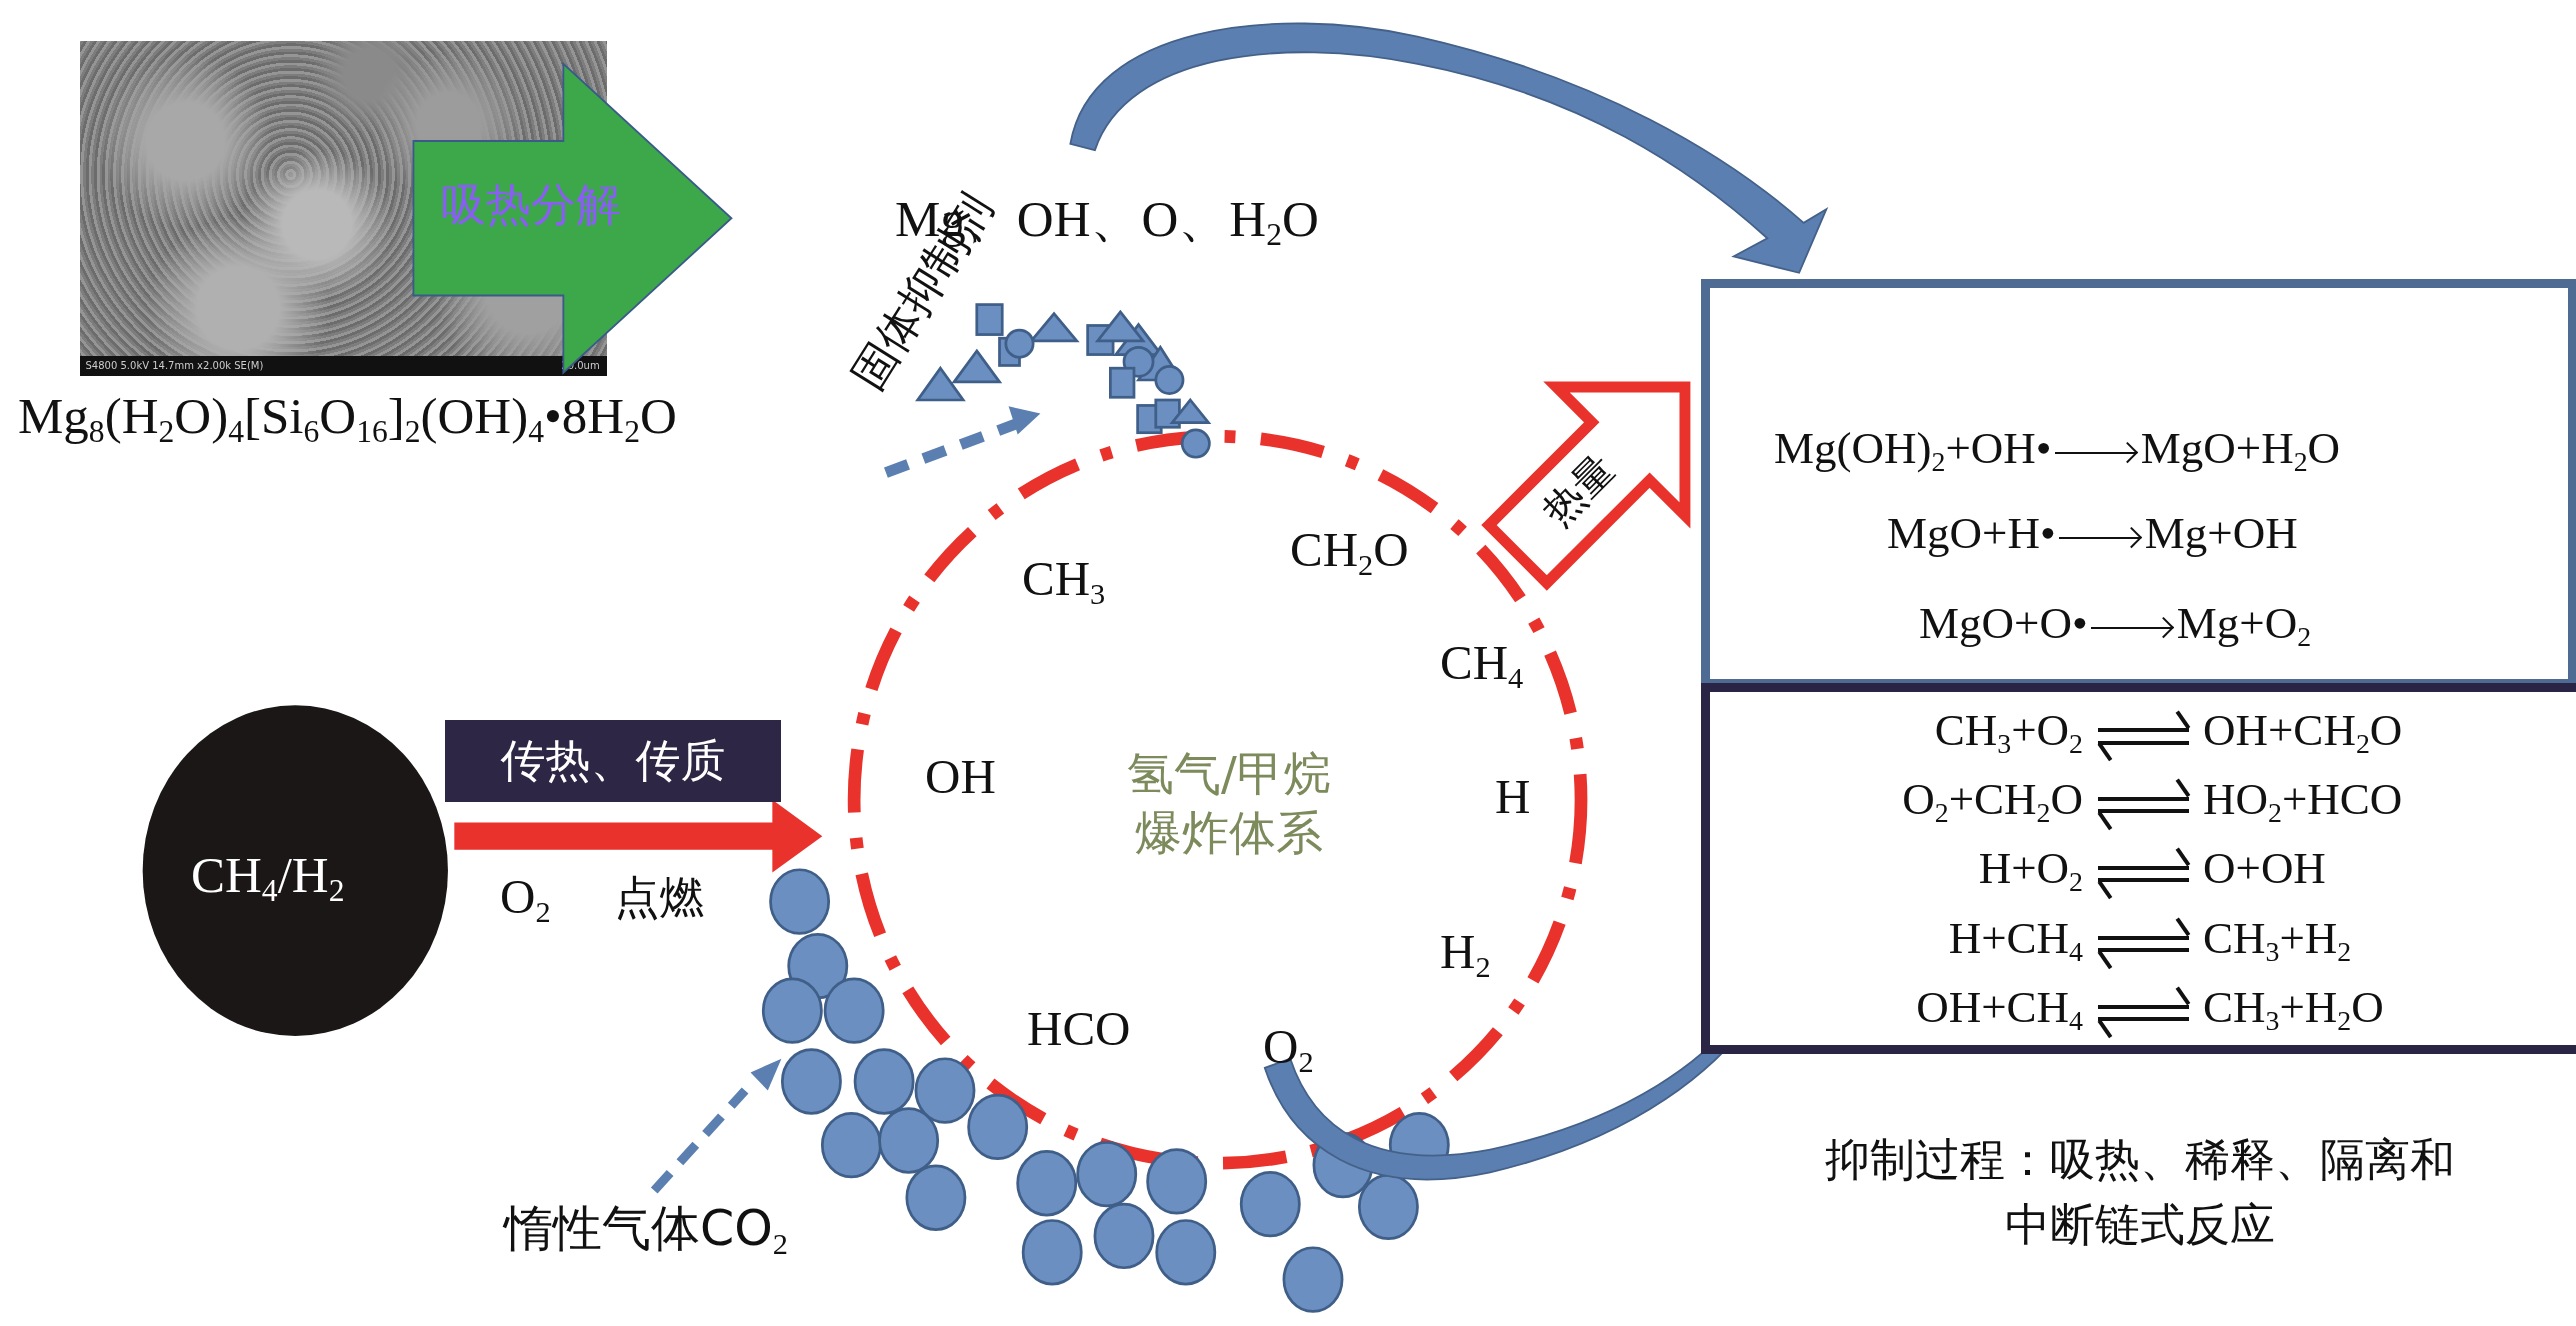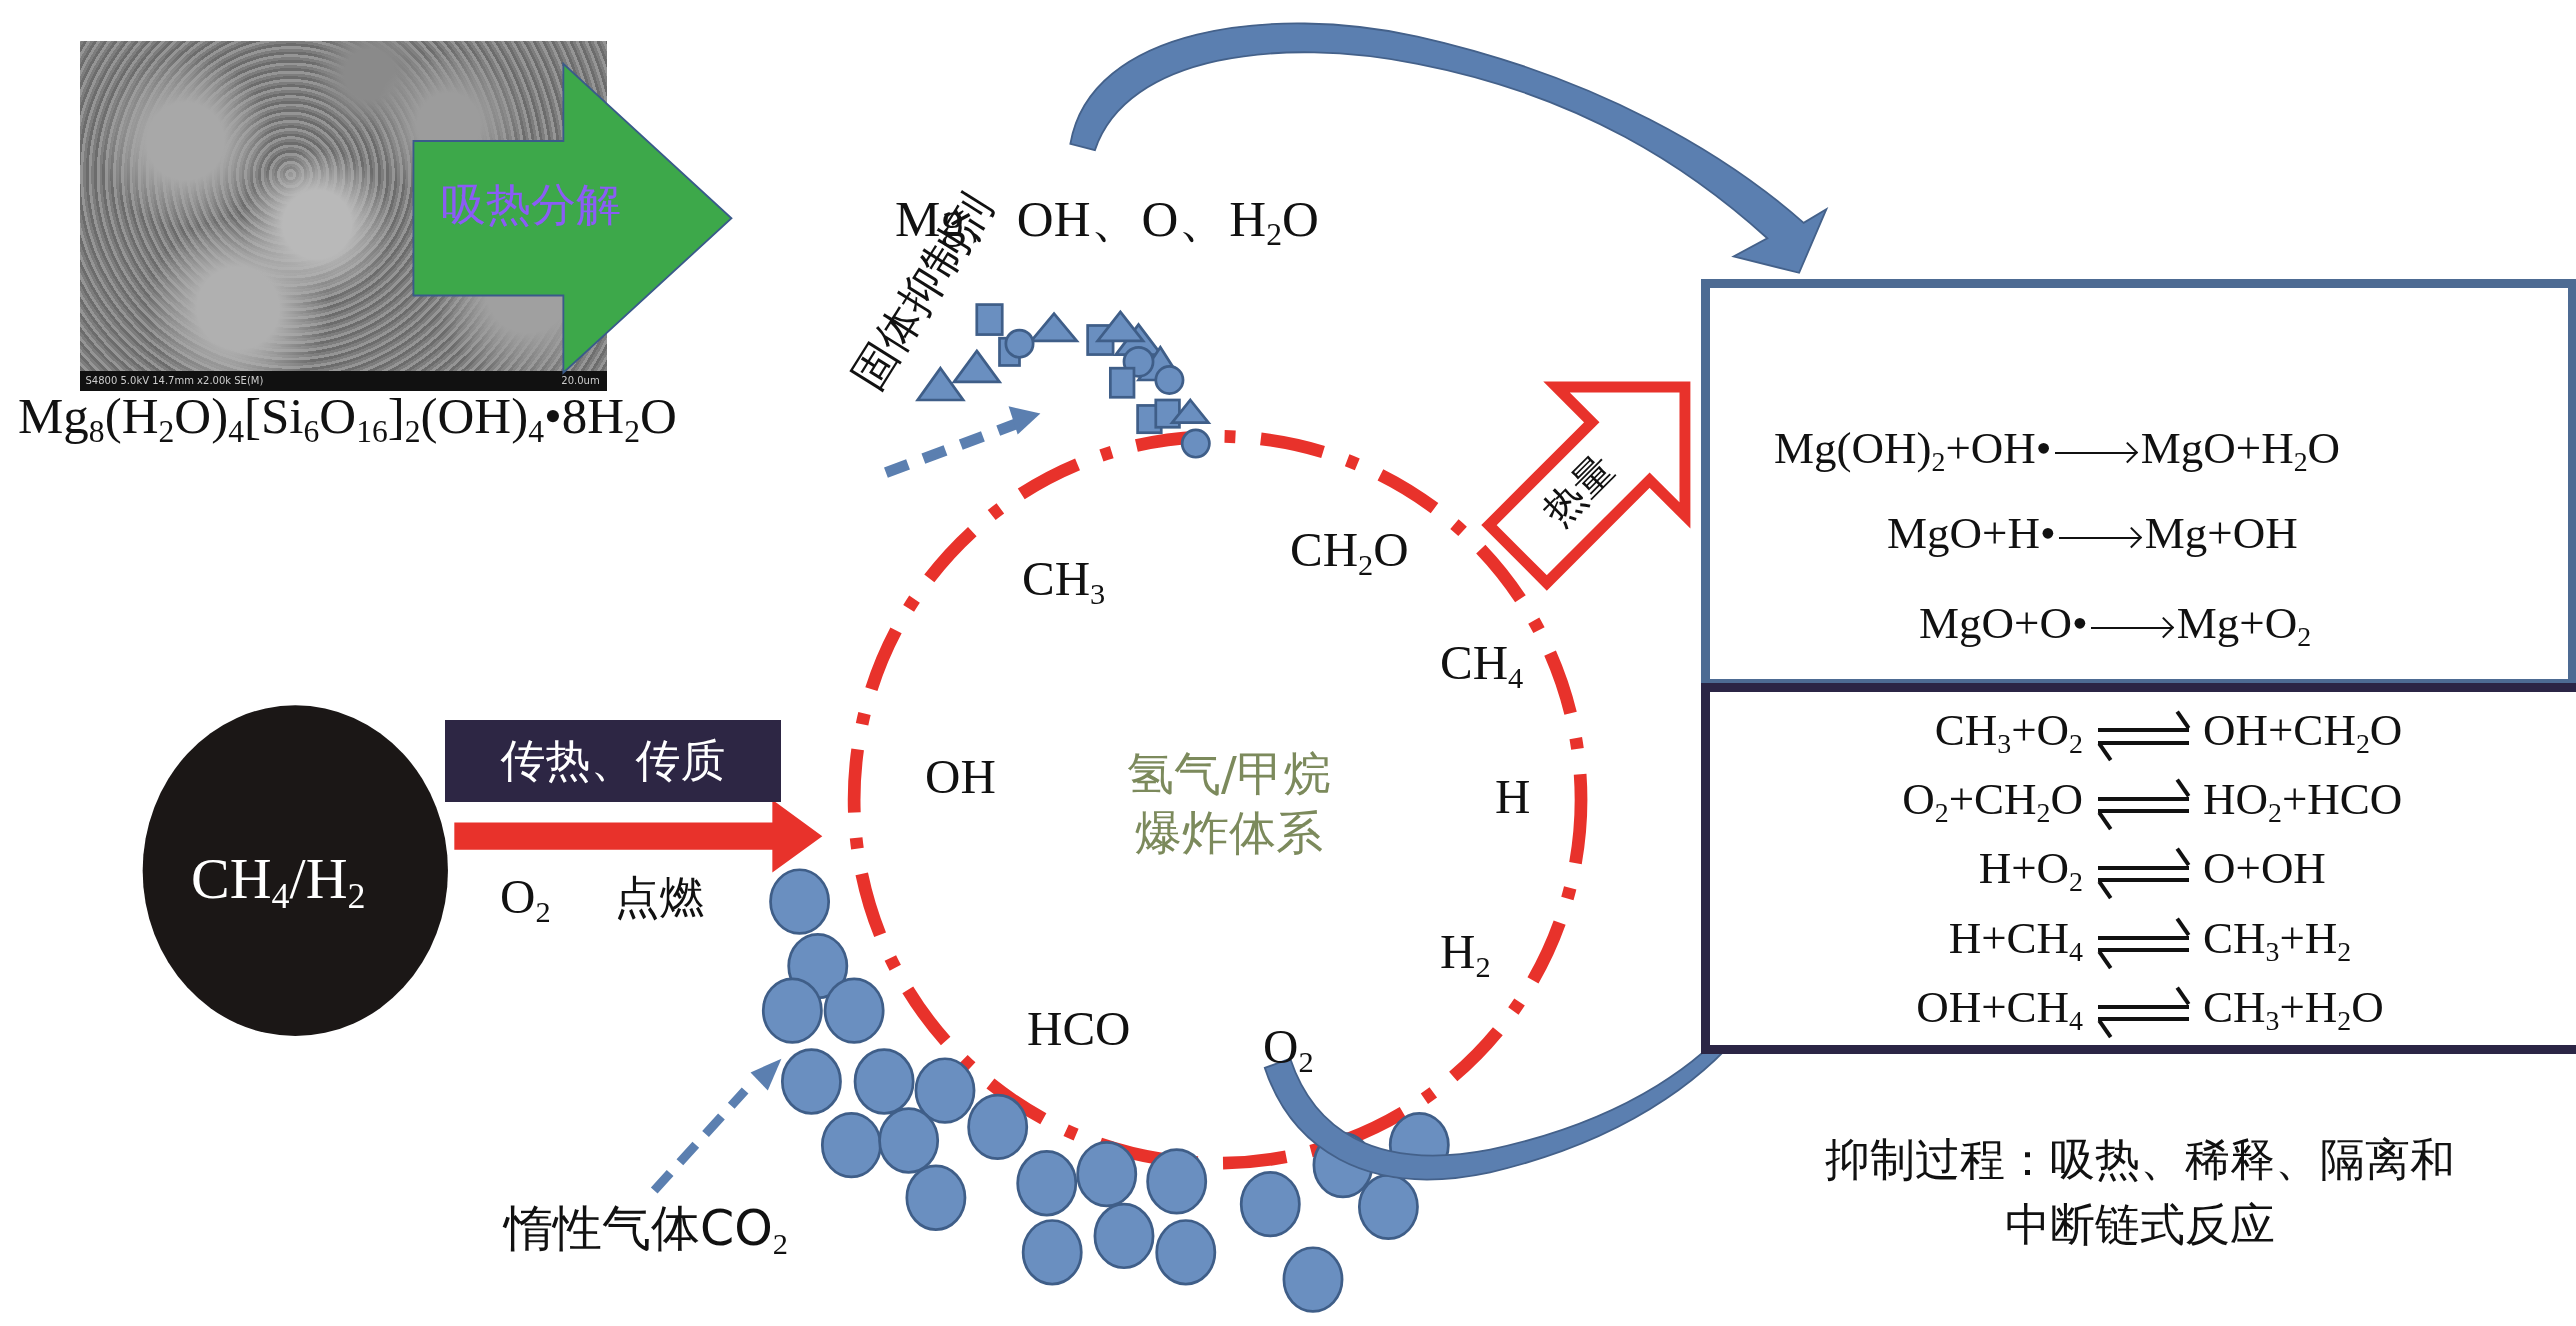--- a/index.html
+++ b/index.html
@@ -10,21 +10,21 @@
   .sem{position:absolute;left:80px;top:41px;width:527px;height:334px;
        background:
          radial-gradient(circle at 20% 30%, #a8a8a8 0 8%, transparent 18%),
          radial-gradient(circle at 45% 55%, #b9b9b9 0 10%, transparent 22%),
          radial-gradient(circle at 70% 25%, #9c9c9c 0 7%, transparent 17%),
          radial-gradient(circle at 30% 80%, #b0b0b0 0 9%, transparent 20%),
          radial-gradient(circle at 85% 75%, #a0a0a0 0 8%, transparent 18%),
          radial-gradient(circle at 55% 10%, #8a8a8a 0 6%, transparent 14%),
          repeating-radial-gradient(circle at 40% 40%, #7d7d7d 0 2.7px, #959595 2.7px 5.5px, #6c6c6c 5.5px 8.2px);
   }
-  .sem-bar{position:absolute;left:80px;top:371px;width:527px;height:20px;background:#111;color:#ccc;font-family:"DejaVu Sans",sans-serif;font-size:10px;line-height:20px;}
+  .sem-bar{position:absolute;left:80px;top:356px;width:527px;height:20px;background:#111;color:#ccc;font-family:"DejaVu Sans",sans-serif;font-size:10px;line-height:20px;}
   .sem-bar span.l{position:absolute;left:5.5px;}
   .sem-bar span.r{position:absolute;right:7.3px;}
   .box1{position:absolute;left:1701px;top:279px;width:858px;height:391px;border:9px solid #4d6b93;background:#fff;}
   .box2{position:absolute;left:1701px;top:683px;width:858px;height:353px;border:9px solid #2b2545;background:#fff;padding-left:14px;}
   .eq{position:absolute;font-size:45px;white-space:nowrap;line-height:1;}
   .eqarrow{display:inline-block;width:82px;border-top:2.7px solid #111;position:relative;vertical-align:middle;margin:0 3.6px;}
   .eqarrow:after{content:"";position:absolute;right:-1.8px;top:-8.2px;width:12.7px;height:12.7px;border-right:2.7px solid #111;border-top:2.7px solid #111;transform:rotate(45deg) translate(-2.7px,2.7px);}
   .equil{display:inline-block;width:91px;height:36px;position:relative;vertical-align:middle;margin:0 14.5px;}
   .equil:before{content:"";position:absolute;left:0;right:0;top:11px;border-top:4.5px solid #111;}
   .equil:after{content:"";position:absolute;left:0;right:0;top:23.6px;border-top:4.5px solid #111;}
@@ -125,21 +125,21 @@
 <div class="txt" style="left:895px;top:194px;font-size:51px;">
   <span>Mg、OH、O、H</span><sub>2</sub><span>O</span>
 </div>
 
 <div class="txt cn" style="left:845px;top:373px;font-size:44px;transform:rotate(-58deg);transform-origin:left top;">固体抑制剂</div>
 
 <div class="txt cn" style="left:1536px;top:504px;font-size:40px;transform:rotate(-45deg);transform-origin:left top;">热量</div>
 
 <div class="label-box">传热、传质</div>
 
-<div class="txt" style="left:191px;top:850px;font-size:58px;color:#fff;">
+<div class="txt" style="left:191px;top:850px;font-size:51px;color:#fff;">
   <span>CH</span><sub>4</sub><span>/H</span><sub>2</sub>
 </div>
 
 <div class="txt" style="left:500px;top:872px;font-size:49px;">
   <span>O</span><sub>2</sub><span class="cn" style="margin-left:64px;font-size:45px;">点燃</span>
 </div>
 
 <div class="txt" style="left:1022px;top:554px;font-size:49px;"><span>CH</span><sub>3</sub></div>
 <div class="txt" style="left:1290px;top:525px;font-size:49px;"><span>CH</span><sub>2</sub><span>O</span></div>
 <div class="txt" style="left:1440px;top:638px;font-size:49px;"><span>CH</span><sub>4</sub></div>

